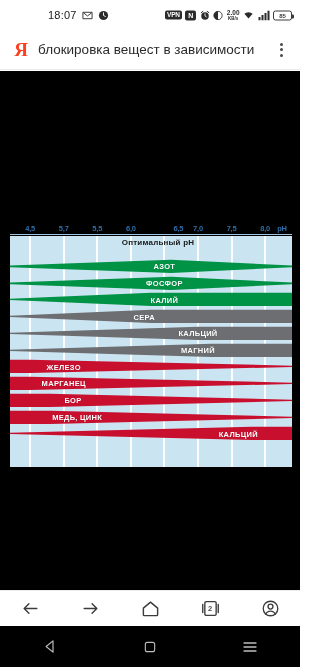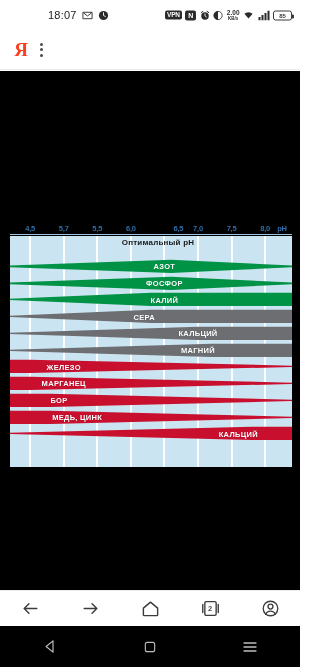--- a/index.html
+++ b/index.html
@@ -240,20 +240,21 @@
         </svg>
     </span>
     <span class="batt">
       <span>85</span>
     </span>
   </div>
 </div>
 
 <div id="browser-bar">
   <div id="yandex-logo">Я</div>
+  <div id="omnibox-query">блокировка вещест в зависимости</div>
   <div id="overflow-menu">
     <i></i>
     <i></i>
     <i></i>
   </div>
 </div>
 
 <div id="page-content">
 
   <div id="chart-figure">
@@ -333,21 +334,21 @@
           <div class="band-row" style="top: 139.091px; height: 16.7273px;">
             <svg viewBox="0 0 282 16.727272727272727" preserveAspectRatio="none">
        <path d="M 0 1.672727272727272 L 20.14285714285713 1.672727272727272 L 282 7.694545454545454 L 282 9.032727272727273 L 20.14285714285713 15.054545454545455 L 0 15.054545454545455 Z" fill="#c8102e"></path>
      </svg>
             <div class="band-label" style="left: 53.7143px;">МАРГАНЕЦ</div>
           </div>
           <div class="band-row" style="top: 155.818px; height: 16.7273px;">
             <svg viewBox="0 0 282 16.727272727272727" preserveAspectRatio="none">
        <path d="M 0 1.672727272727272 L 40.28571428571426 1.672727272727272 L 282 7.694545454545454 L 282 9.032727272727273 L 40.28571428571426 15.054545454545455 L 0 15.054545454545455 Z" fill="#c8102e"></path>
      </svg>
-            <div class="band-label" style="left: 49px;">БОР</div>
+            <div class="band-label" style="left: 63px;">БОР</div>
           </div>
           <div class="band-row" style="top: 172.545px; height: 16.7273px;">
             <svg viewBox="0 0 282 16.727272727272727" preserveAspectRatio="none">
        <path d="M 0 1.672727272727272 L 40.28571428571426 1.672727272727272 L 282 7.694545454545454 L 282 9.032727272727273 L 40.28571428571426 15.054545454545455 L 0 15.054545454545455 Z" fill="#c8102e"></path>
      </svg>
             <div class="band-label" style="left: 67.1429px;">МЕДЬ, ЦИНК</div>
           </div>
           <div class="band-row" style="top: 189.273px; height: 16.7273px;">
             <svg viewBox="0 0 282 16.727272727272727" preserveAspectRatio="none">
        <path d="M 0 7.694545454545454 L 241.71428571428567 1.672727272727272 L 282 1.672727272727272 L 282 15.054545454545455 L 241.71428571428567 15.054545454545455 L 0 9.032727272727273 Z" fill="#c8102e"></path>

